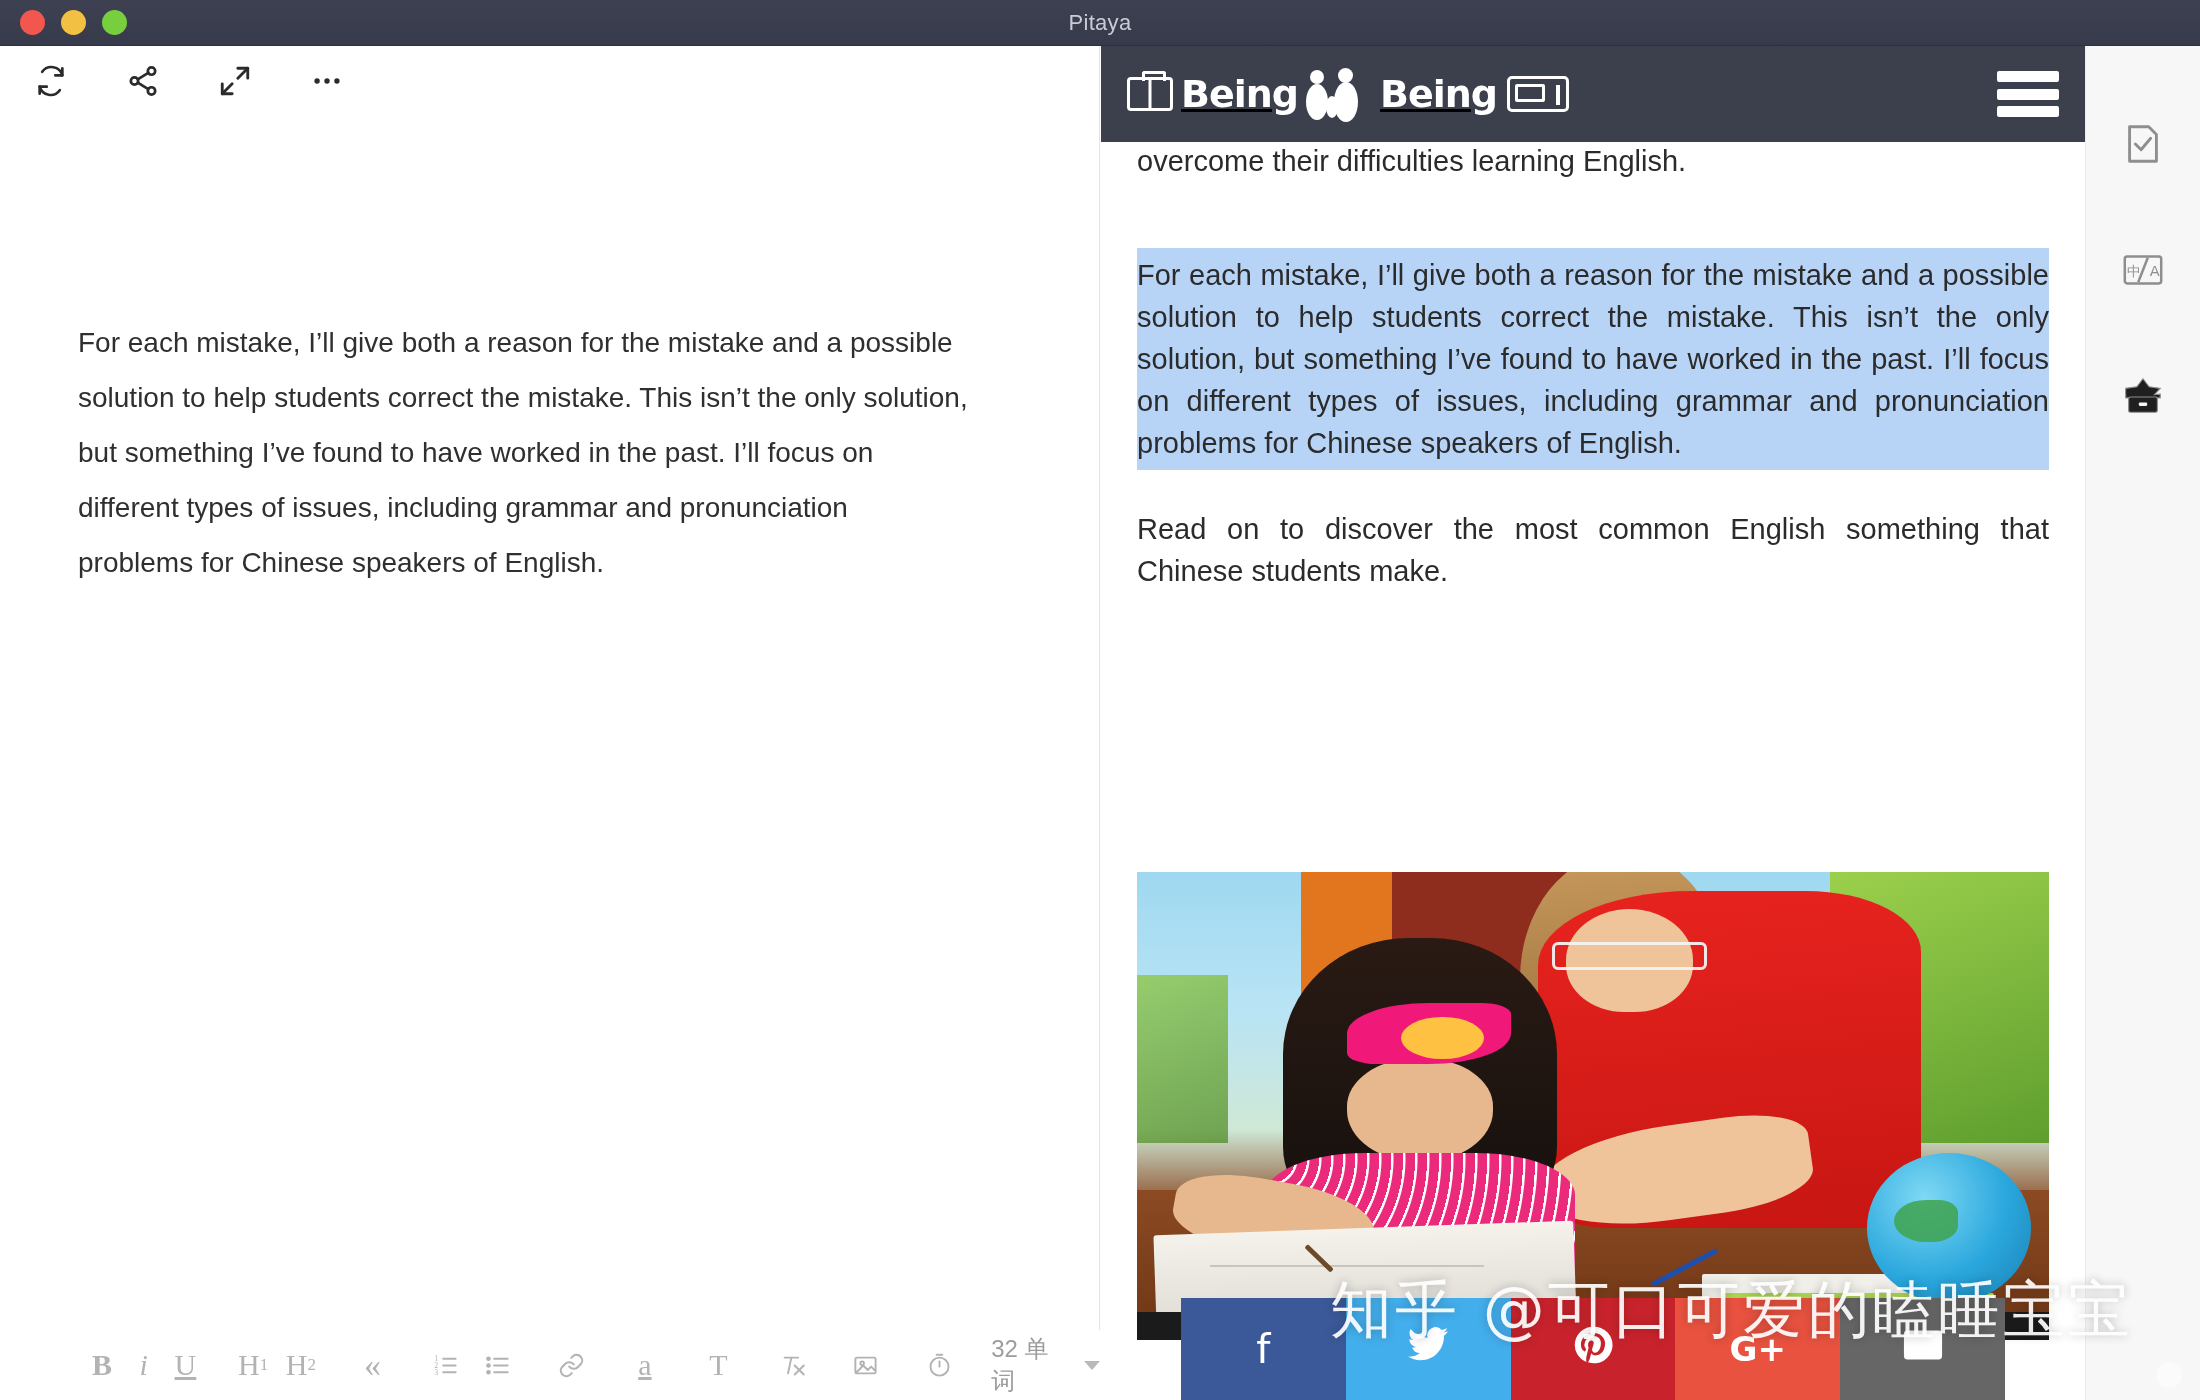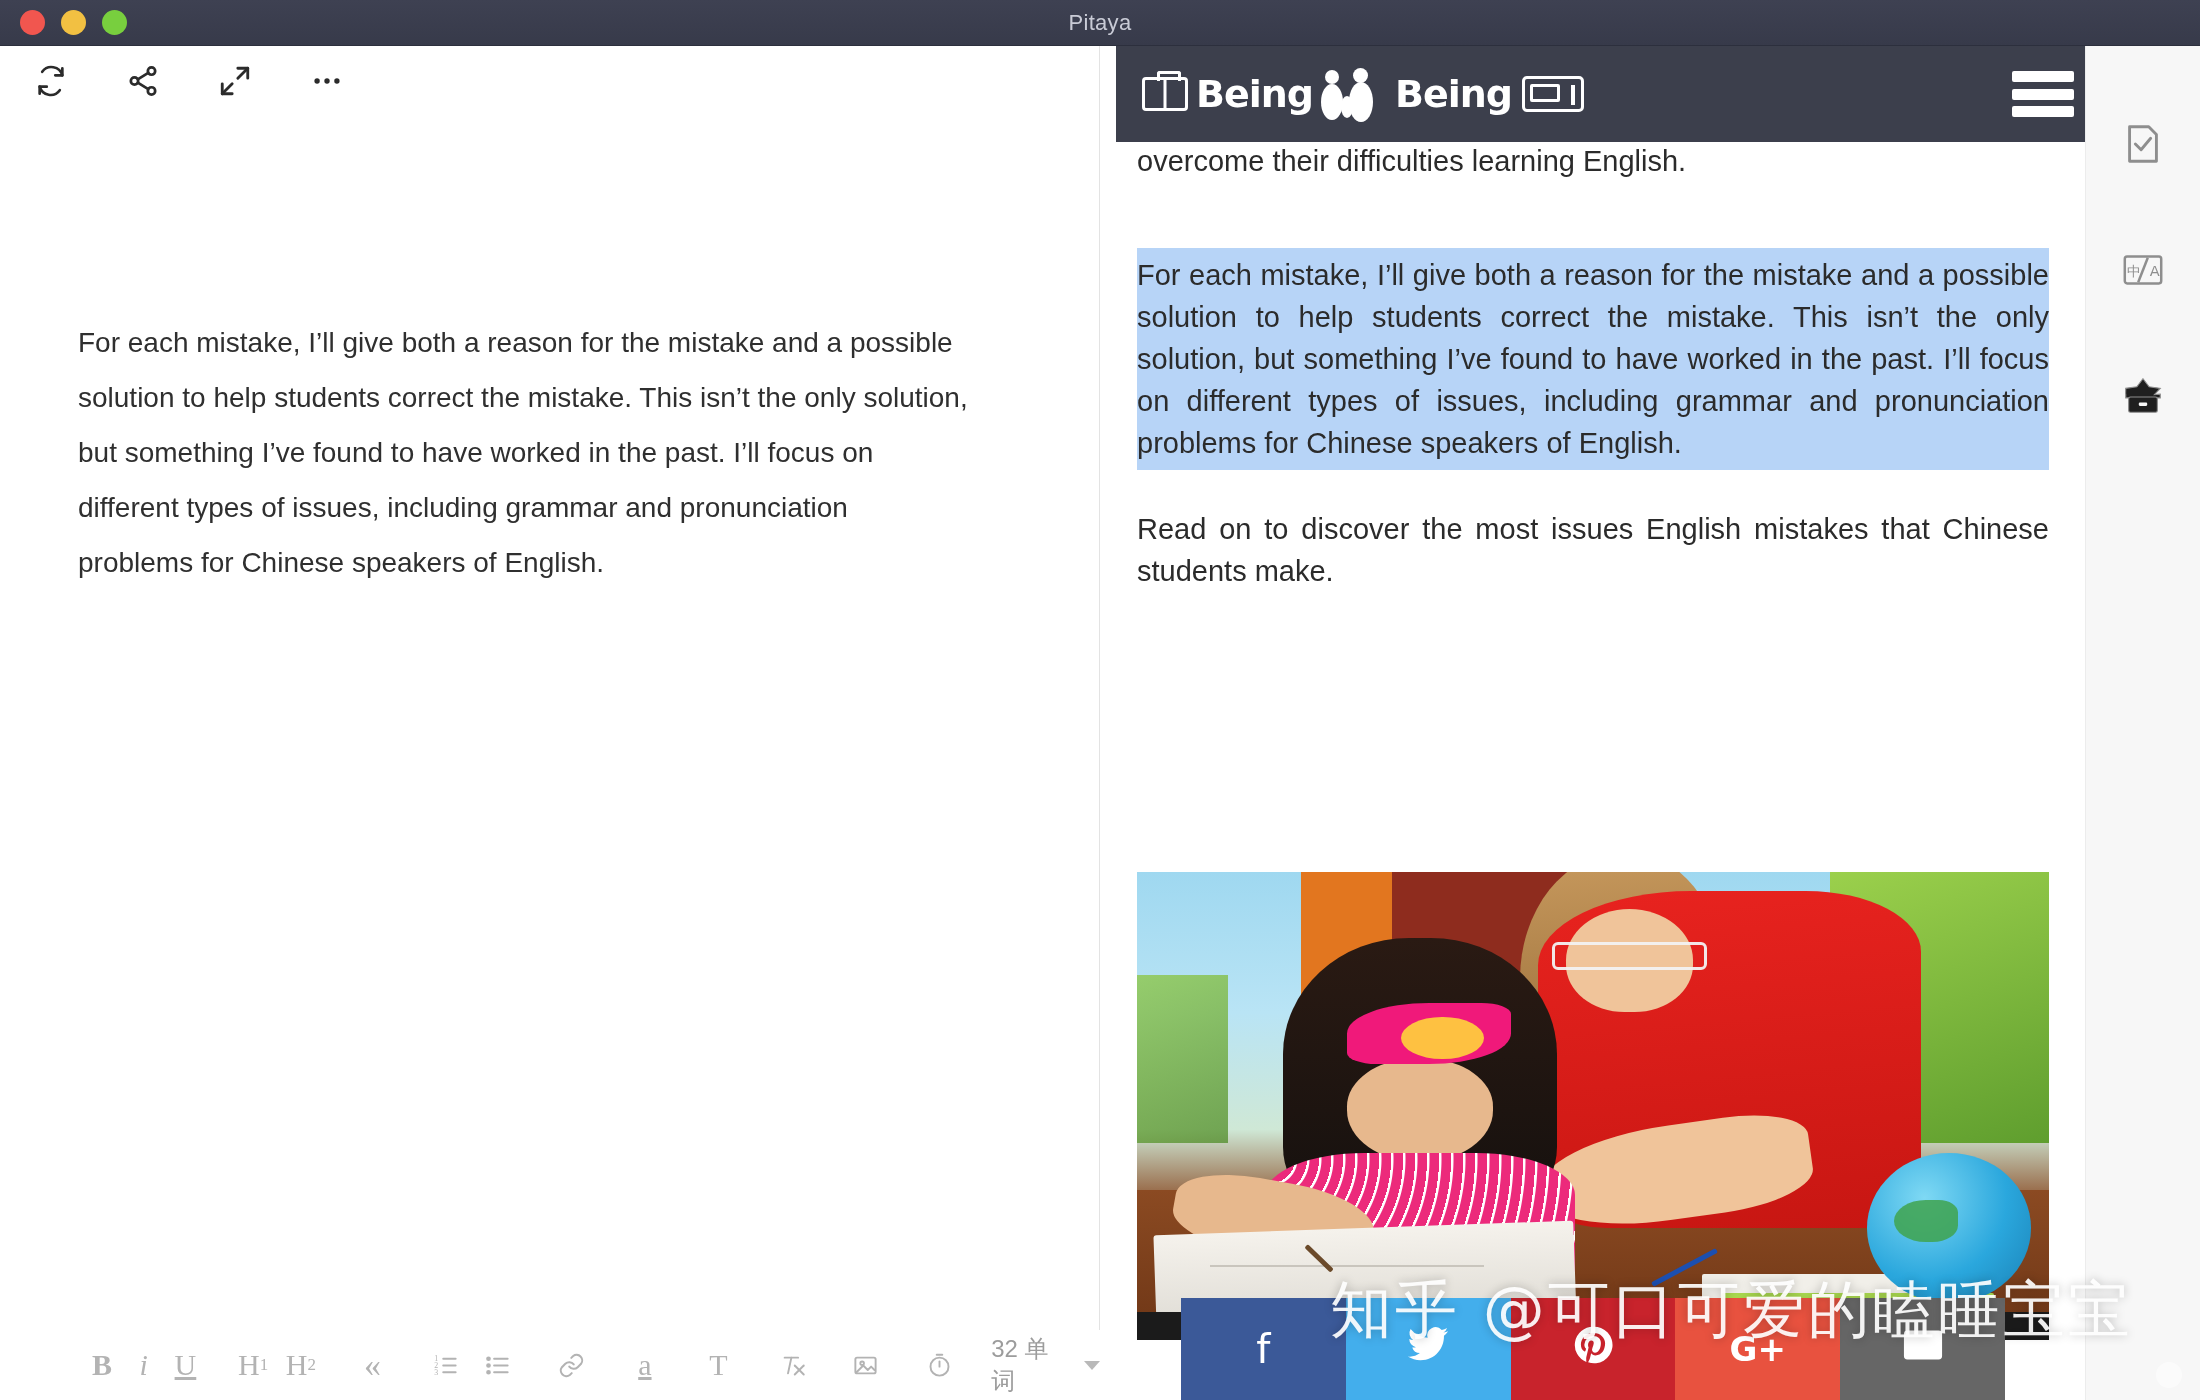--- a/index.html
+++ b/index.html
@@ -106,26 +106,27 @@
   }
 
   
   #preview-pane {
     position: absolute; left: 1101px; top: 46px;
     width: 984px; height: 1354px;
     background: #ffffff;
     overflow: hidden;
   }
   #site-header {
-    position: absolute; left: 15px; top: 0;
+    position: absolute; left: 0; top: 0;
     width: 984px; height: 96px;
     background: #3c3f4c;
     z-index: 5;
     display: flex; align-items: center;
     padding: 0 26px;
+    text-decoration: underline;
   }
   #site-logo {
     display: flex; align-items: center;
     color: #ffffff;
     font-family: "DejaVu Sans", sans-serif;
     font-weight: 700; font-size: 38px;
     letter-spacing: -1px;
     gap: 4px;
     white-space: nowrap;
   }
@@ -484,21 +485,21 @@
       <div id="hamburger">
           <i></i>
           <i></i>
           <i></i>
         </div>
     </div>
 
     <div id="preview-body">
       <p style="visibility:hidden">well to help them overcome their difficulties learning English.</p>
       <div class="hl-block">For each mistake, I’ll give both a reason for the mistake and a possible solution to help students correct the mistake. This isn’t the only solution, but something I’ve found to have worked in the past. I’ll focus on different types of issues, including grammar and pronunciation problems for Chinese speakers of English.</div>
-      <p>Read on to discover the most issues English mistakes that Chinese students make.</p>
+      <p>Read on to discover the most common English something that Chinese students make.</p>
     </div>
 
     <div id="article-figure">
       <div id="photo">
         <div class="ph bg-wall2"></div>
         <div class="ph bg-wall"></div>
         <div class="ph bg-green"></div>
         <div class="ph bg-green2"></div>
         <div class="ph desk"></div>
         <div class="ph t-hair"></div>

